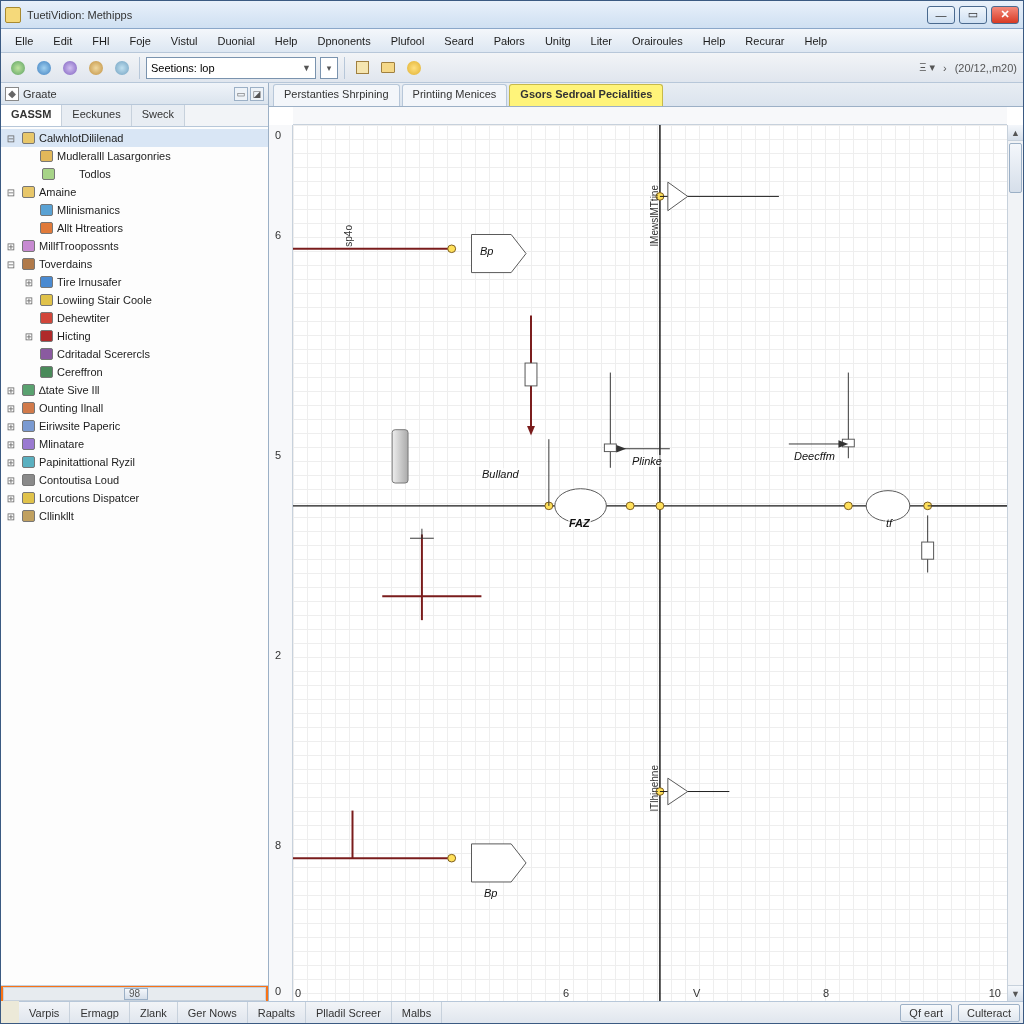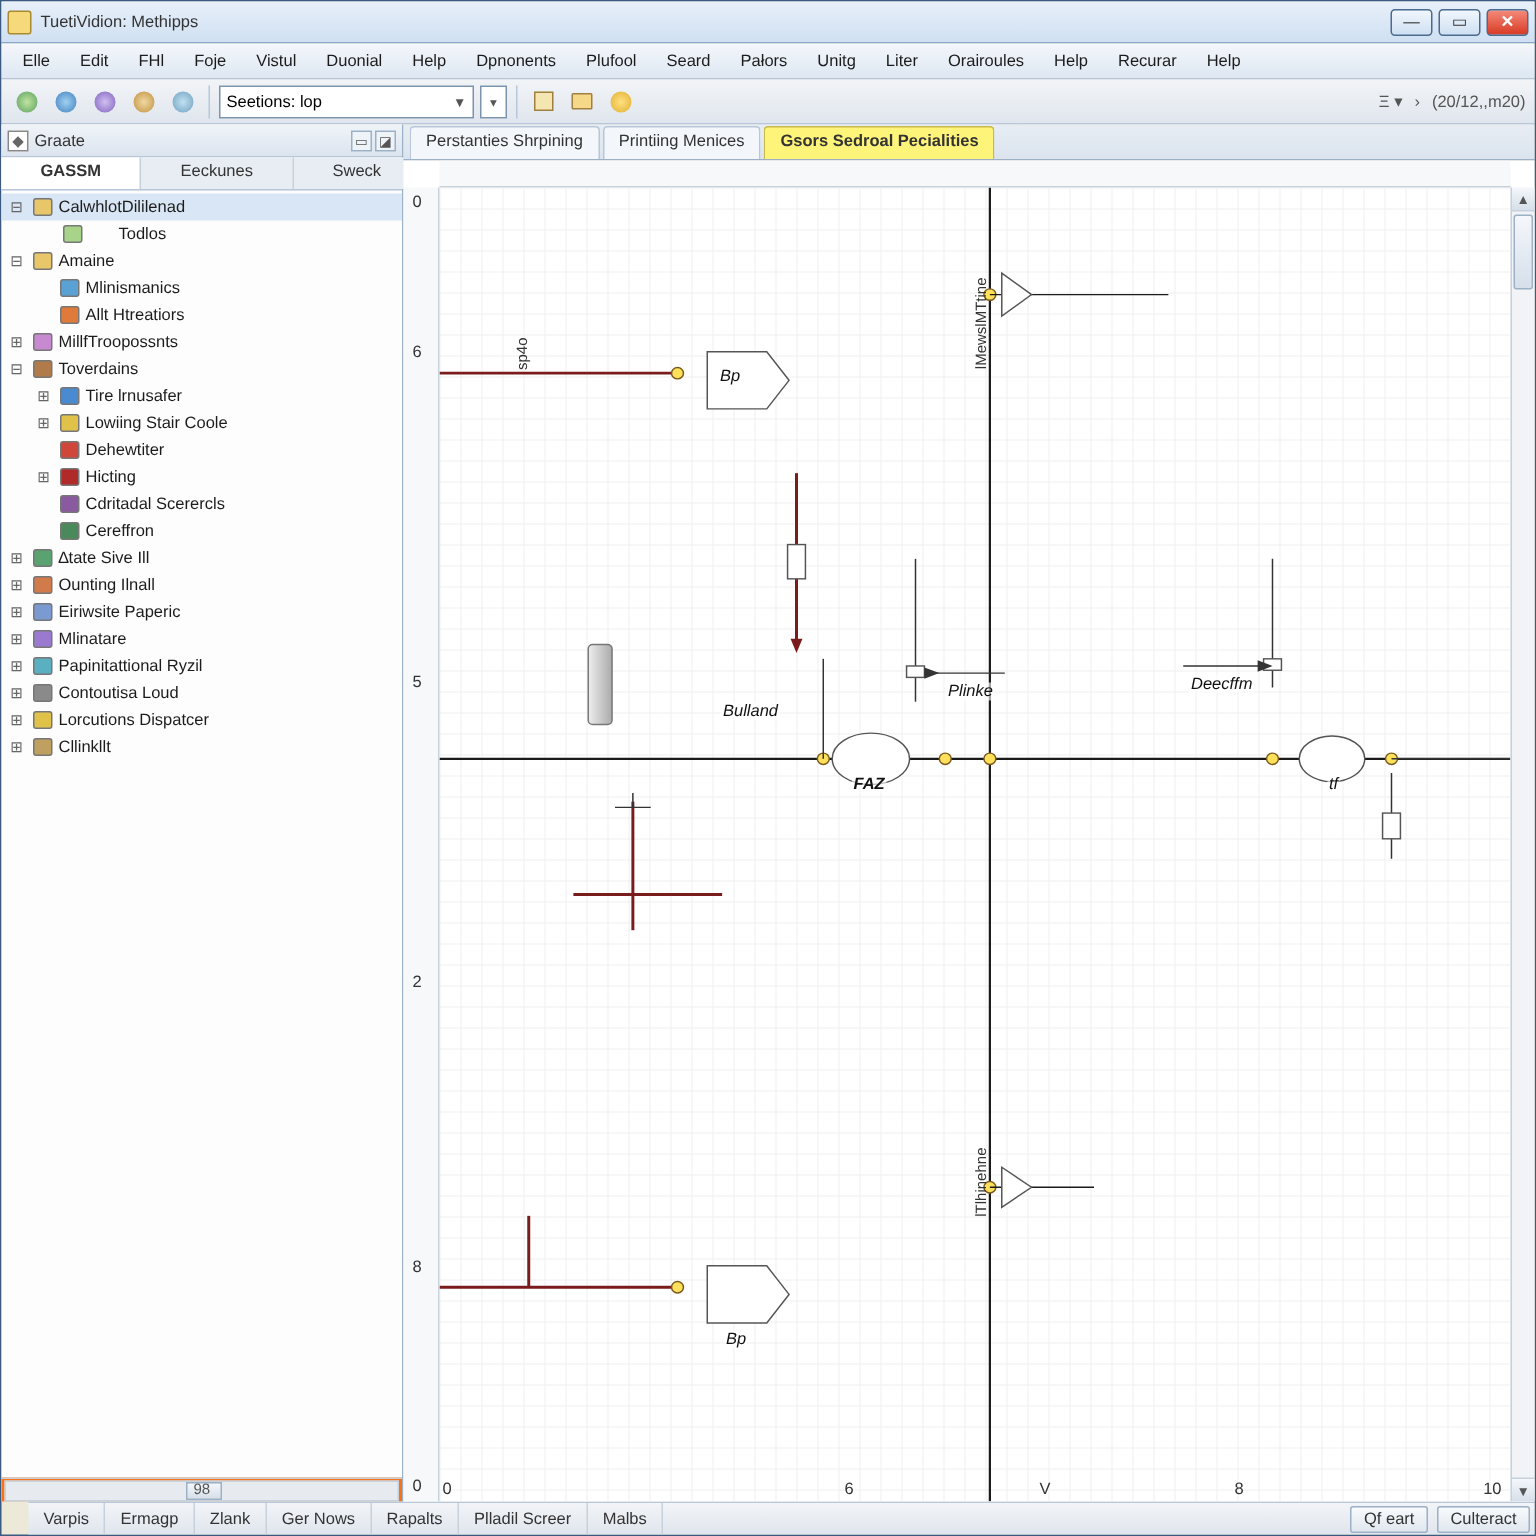--- a/index.html
+++ b/index.html
@@ -21,21 +21,21 @@
 .tsep { width: 1px; height: 22px; background: #b7c7d9; margin: 0 2px; }
 .toolbar .spacer { flex: 1; }
 .toolbar .right { display: flex; align-items: center; gap: 8px; color: #555; }
 .body { flex: 1; display: flex; min-height: 0; }
 .sidepanel { width: 268px; display: flex; flex-direction: column; border-right: 1px solid #9cb0c6; background: #fdfdfd; }
 .side-hdr { height: 22px; background: linear-gradient(#f0f4f9,#dbe4ee); border-bottom: 1px solid #b7c7d9; display: flex; align-items: center; padding: 0 4px; }
 .side-hdr .hicon { width: 14px; height: 14px; border: 1px solid #888; background: #fff; margin-right: 4px; display: flex; align-items: center; justify-content: center; font-size: 10px; color: #666; }
 .side-hdr .htxt { flex: 1; color: #333; }
 .side-hdr .hbtn { width: 14px; height: 14px; border: 1px solid #9cb0c6; background: #eef3f8; margin-left: 2px; font-size: 9px; display: flex; align-items: center; justify-content: center; color: #555; }
 .side-tabs { height: 22px; display: flex; border-bottom: 1px solid #b7c7d9; background: #f2f4f7; }
-.side-tab { padding: 3px 26px; border-right: 1px solid #c7d1dc; color: #333; background: #e8edf3; }
+.side-tab { padding: 3px 10px; border-right: 1px solid #c7d1dc; color: #333; background: #e8edf3; }
 .side-tab.active { background: #fff; font-weight: bold; }
 .tree { flex: 1; overflow: auto; padding: 2px 0; }
 .tree-row { display: flex; align-items: center; height: 18px; padding-left: 4px; white-space: nowrap; }
 .tree-row.sel { background: #d9e6f5; }
 .tree-row .tw { width: 12px; text-align: center; color: #666; font-size: 10px; }
 .tree-row .ic { width: 16px; height: 14px; margin: 0 3px; display: flex; align-items: center; justify-content: center; }
 .tree-row .ic div { width: 13px; height: 12px; border: 1px solid #777; border-radius: 2px; }
 .tree-row .lbl { color: #1c1c1c; }
 .side-sb { height: 16px; border-top: 1px solid #c7d1dc; background: #f97316; display: flex; align-items: center; }
 .side-sb .track { flex: 1; height: 14px; background: #e7ebef; border: 1px solid #c7d1dc; margin: 0 2px; position: relative; }
@@ -157,20 +157,27 @@
         <div class="side-tab">Sweck</div>
       </div>
       <div class="tree" id="tree">
           <div class="tree-row sel" style="padding-left: 4px;">
             <span class="tw">⊟</span>
             <span class="ic">
               <div style="background:#e8c76a"></div>
             </span>
             <span class="lbl">CalwhlotDililenad</span>
           </div>
+          <div class="tree-row" style="padding-left: 22px;">
+            <span class="tw"></span>
+            <span class="ic">
+              <div style="background:#e2b85a"></div>
+            </span>
+            <span class="lbl">Mudleralll Lasargonries</span>
+          </div>
           <div class="tree-row" style="padding-left: 4px; gap: 20px;">
             <span class="tw"></span>
             <span class="ic">
               <div style="background:#a7d488"></div>
             </span>
             <span class="lbl">Todlos</span>
           </div>
           <div class="tree-row" style="padding-left: 4px;">
             <span class="tw">⊟</span>
             <span class="ic">

